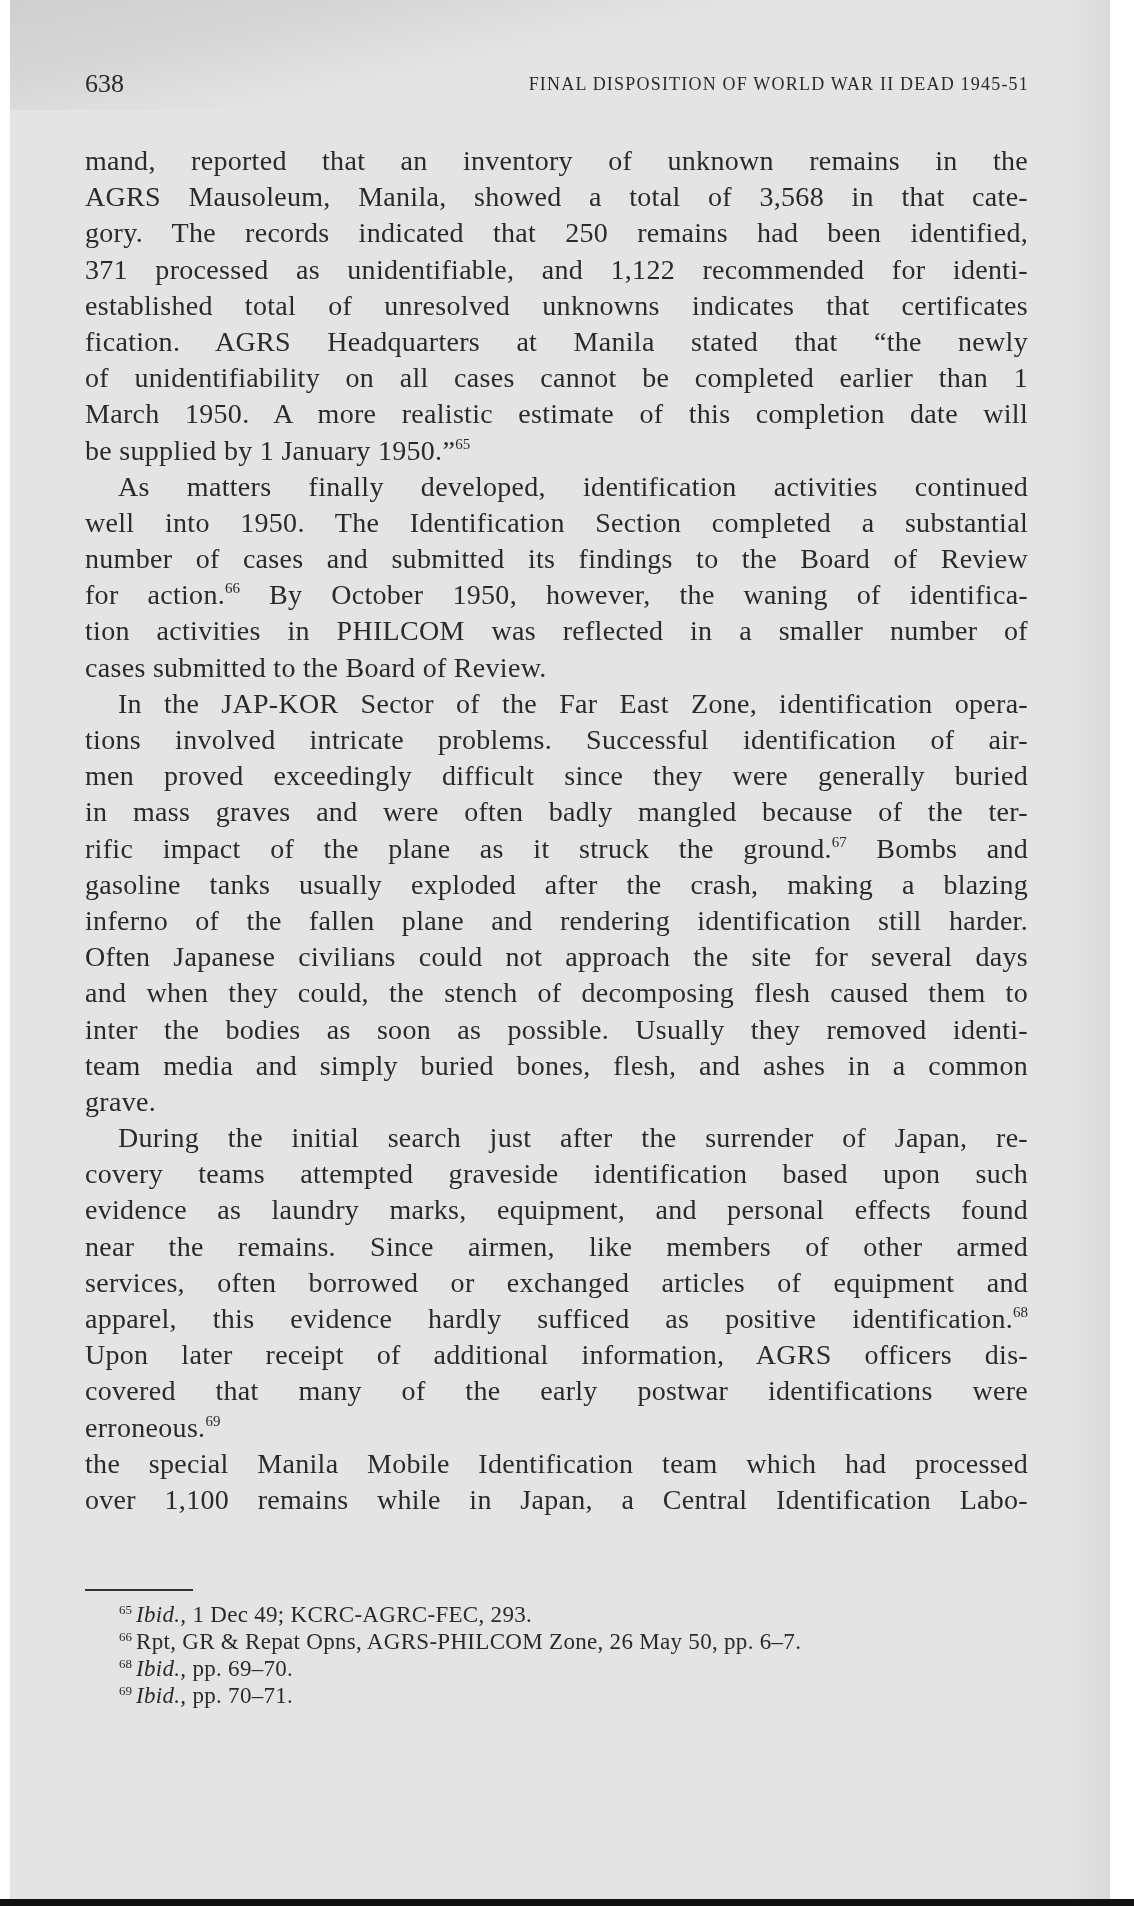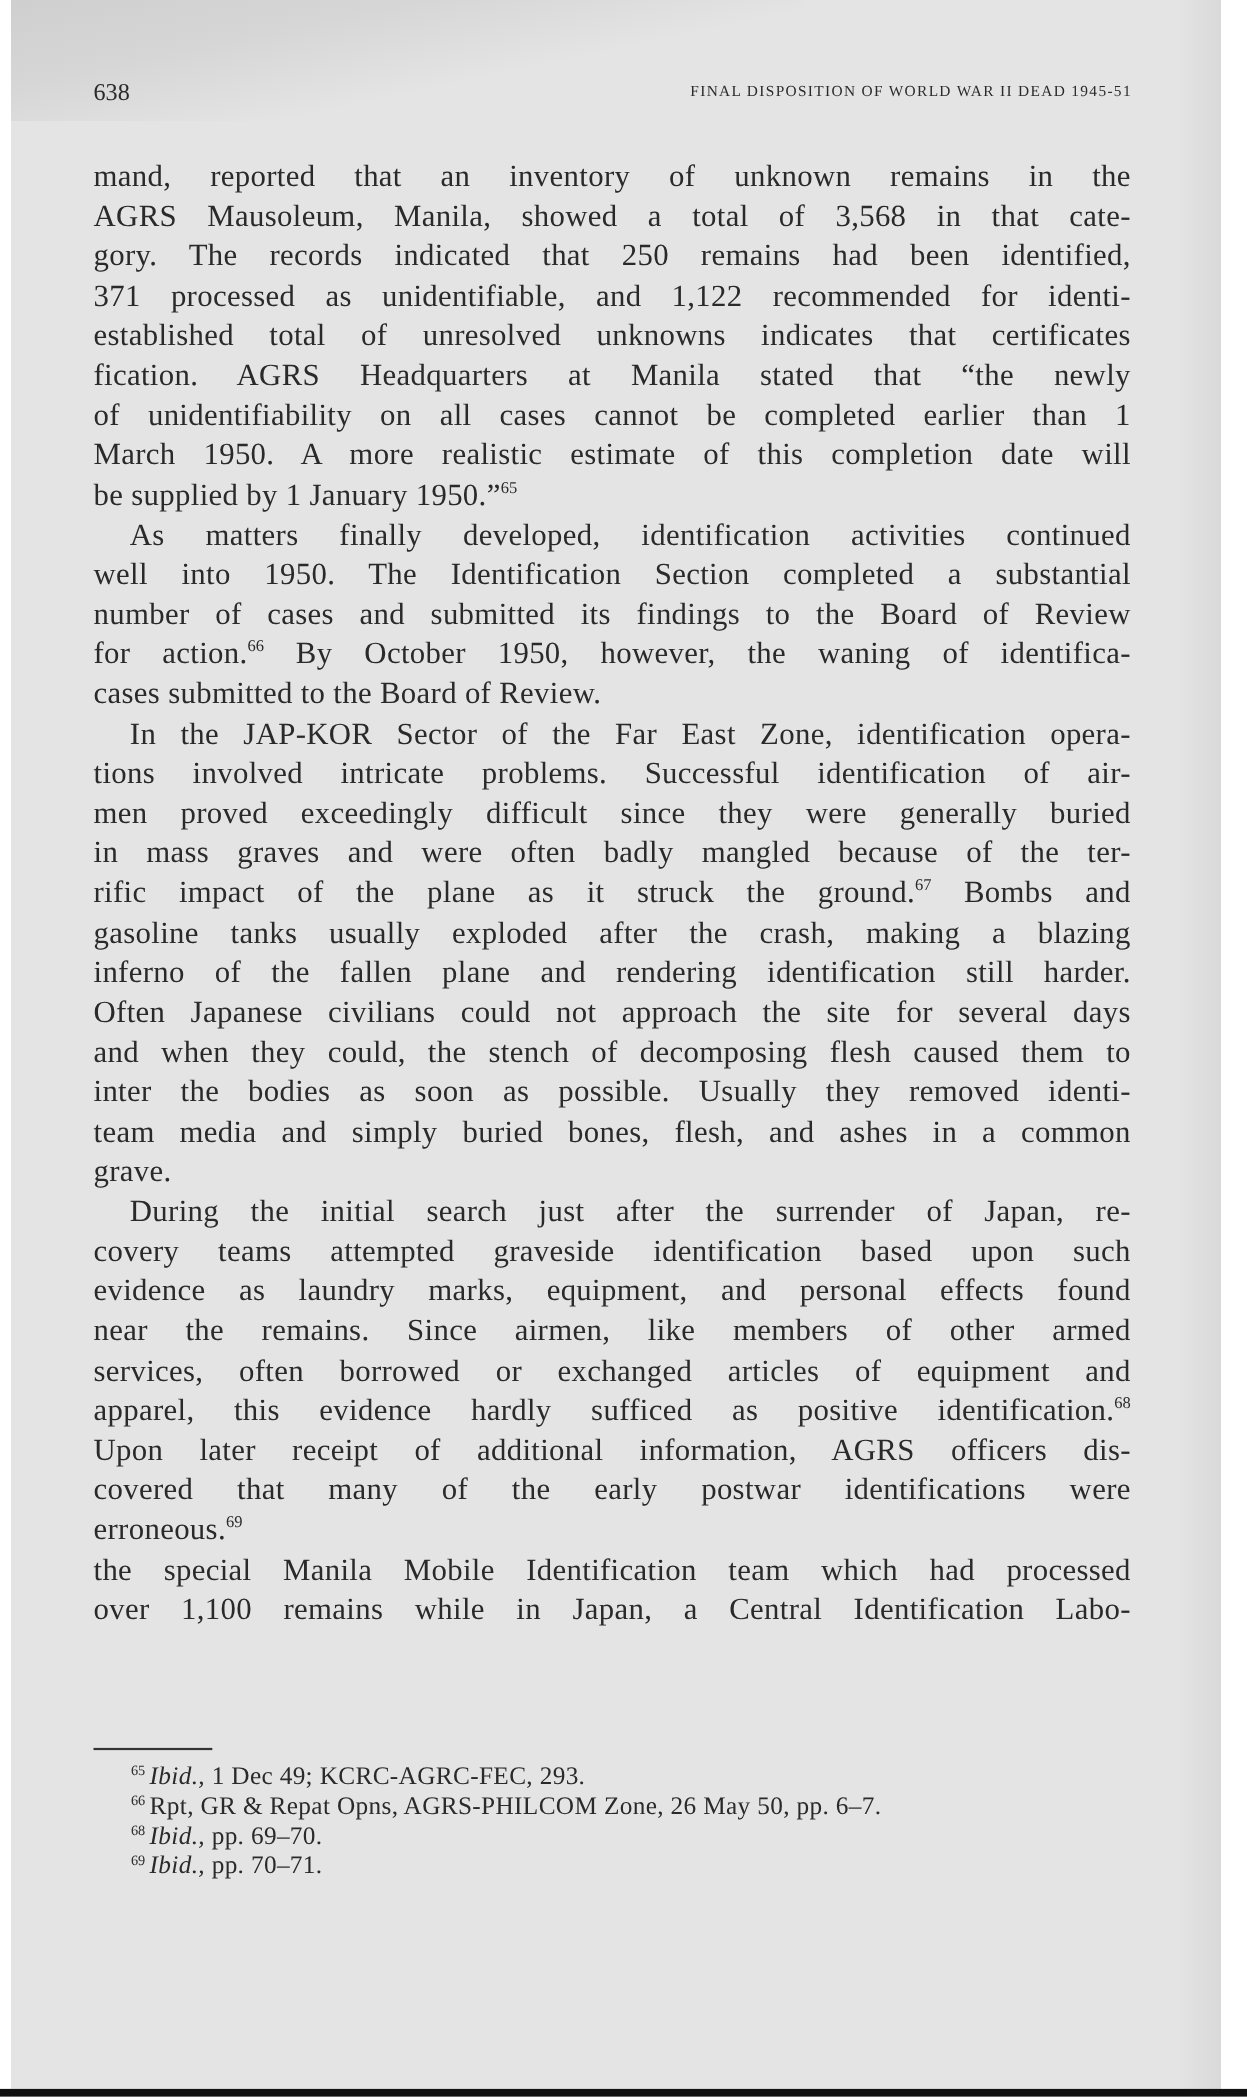--- a/index.html
+++ b/index.html
@@ -47,28 +47,28 @@
       left: 0;
       top: 1899px;
       width: 1134px;
       height: 7px;
       background: #111111;
     }
     .page-number {
       position: absolute;
       left: 85px;
       top: 70px;
-      font-size: 22px;
+      font-size: 26px;
       line-height: 28px;
     }
     .running-title {
       position: absolute;
       right: 105px;
       top: 70px;
-      font-size: 14px;
+      font-size: 18px;
       line-height: 28px;
       letter-spacing: 1.2px;
     }
     .body-text {
       position: absolute;
       left: 85px;
       top: 143px;
       width: 943px;
       font-size: 28px;
       line-height: 36.2px;
@@ -143,20 +143,21 @@
   <div class="ln"><span>established total of unresolved unknowns indicates that certificates</span></div>
   <div class="ln"><span>fication.  AGRS Headquarters at Manila stated that “the newly</span></div>
   <div class="ln"><span>of unidentifiability on all cases cannot be completed earlier than 1</span></div>
   <div class="ln"><span>March 1950.  A more realistic estimate of this completion date will</span></div>
   <div class="ln end"><span>be supplied by 1 January 1950.”</span><span class="sup">65</span></div>
 
   <div class="ln ind"><span>As matters finally developed, identification activities continued</span></div>
   <div class="ln"><span>well into 1950.  The Identification Section completed a substantial</span></div>
   <div class="ln"><span>number of cases and submitted its findings to the Board of Review</span></div>
   <div class="ln"><span>for action.</span><span class="sup">66</span><span>  By October 1950, however, the waning of identifica-</span></div>
+  <div class="ln"><span>tion activities in PHILCOM was reflected in a smaller number of</span></div>
   <div class="ln end"><span>cases submitted to the Board of Review.</span></div>
 
   <div class="ln ind"><span>In the JAP-KOR Sector of the Far East Zone, identification opera-</span></div>
   <div class="ln"><span>tions involved intricate problems.  Successful identification of air-</span></div>
   <div class="ln"><span>men proved exceedingly difficult since they were generally buried</span></div>
   <div class="ln"><span>in mass graves and were often badly mangled because of the ter-</span></div>
   <div class="ln"><span>rific impact of the plane as it struck the ground.</span><span class="sup">67</span><span>  Bombs and</span></div>
   <div class="ln"><span>gasoline tanks usually exploded after the crash, making a blazing</span></div>
   <div class="ln"><span>inferno of the fallen plane and rendering identification still harder.</span></div>
   <div class="ln"><span>Often Japanese civilians could not approach the site for several days</span></div>

